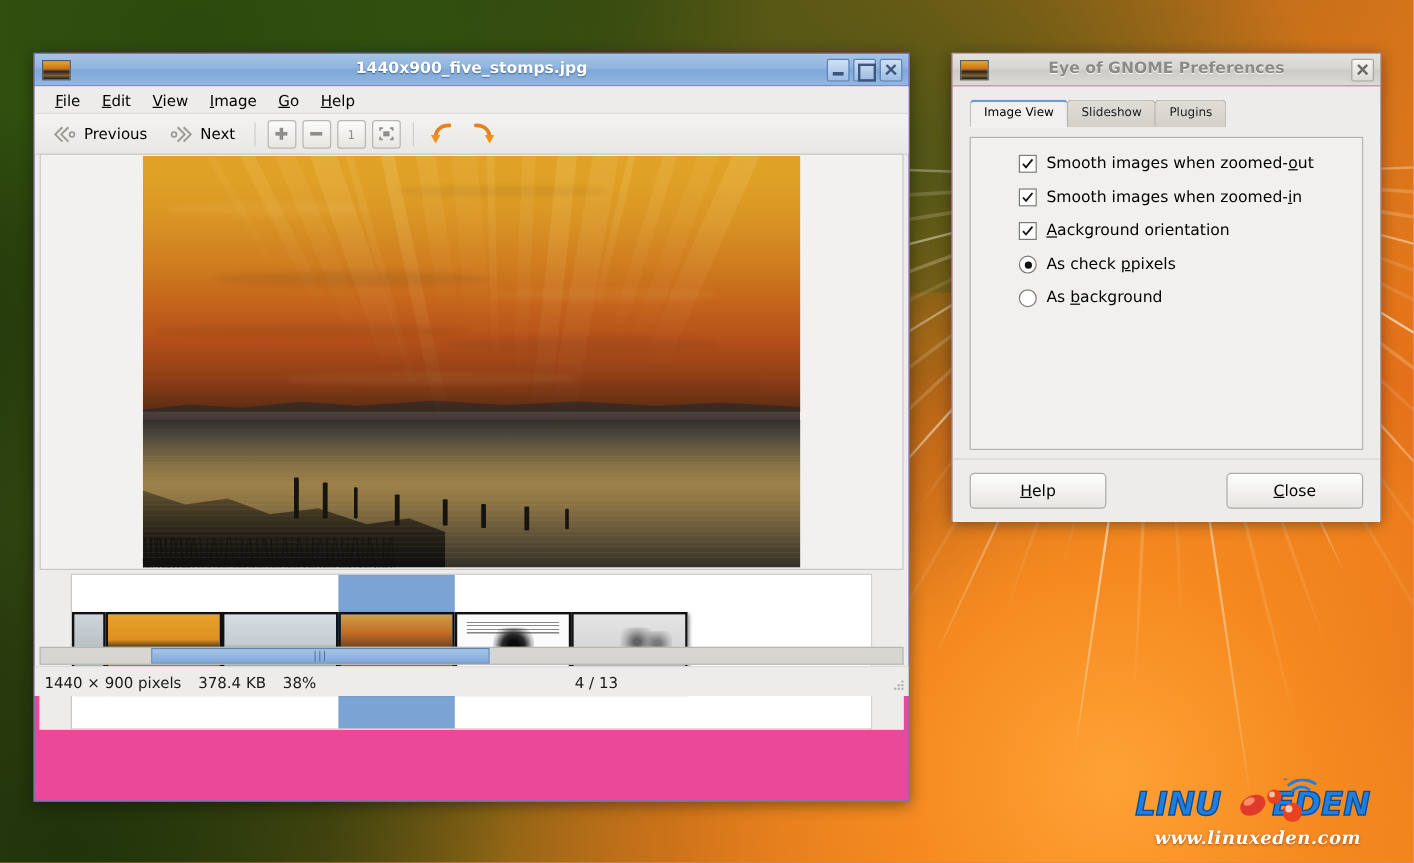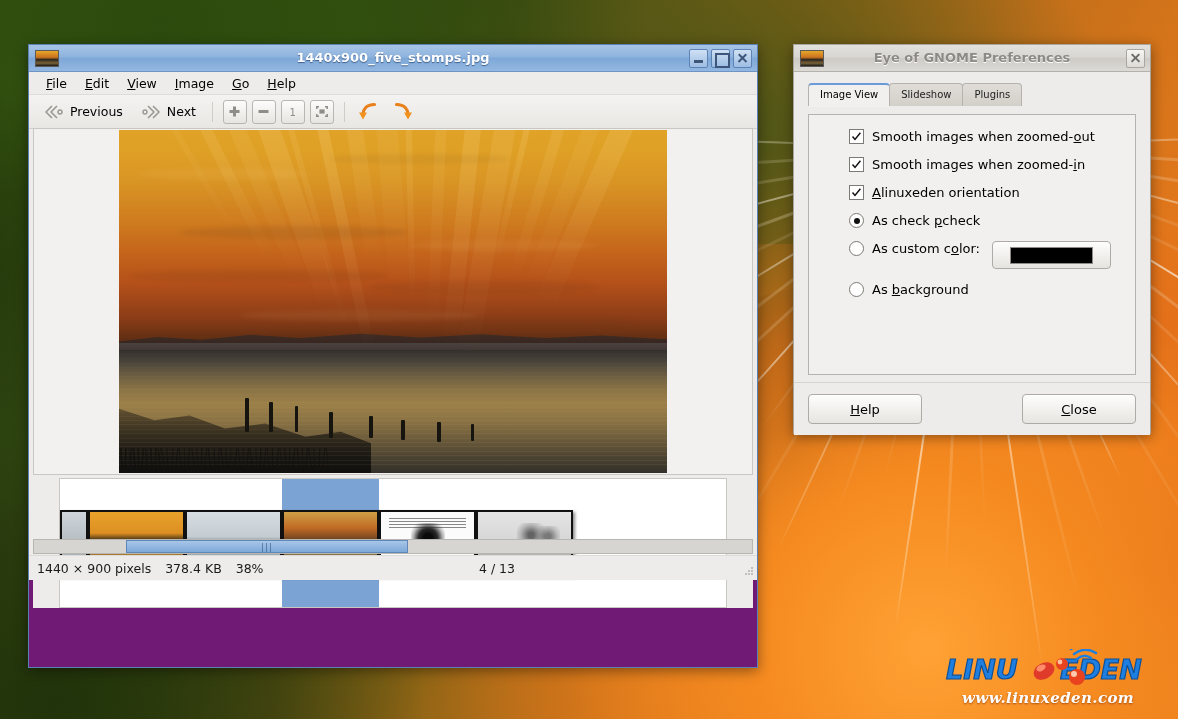--- a/index.html
+++ b/index.html
@@ -41,21 +41,21 @@
   
   #watermark{position:absolute;right:16px;bottom:10px;width:222px;height:62px;
              user-select:none;}
   .wm-logo{position:absolute;left:0;top:2px;width:222px;height:40px;}
   .wm-text{position:absolute;left:22px;bottom:2px;font-family:"DejaVu Serif","Liberation Serif",serif;
            font-style:italic;font-weight:bold;font-size:15px;color:#ffffff;letter-spacing:0.4px;
            text-shadow:0 1px 2px rgba(120,40,0,0.65);}
 
   
   .win{position:absolute;border:1px solid #5a82b5;box-sizing:border-box;
-       box-shadow:0 3px 12px rgba(0,0,0,0.42);background:#701a75;}
+       box-shadow:0 3px 12px rgba(0,0,0,0.42);background:#ec4899;}
   .titlebar{height:26px;position:relative;
      background:linear-gradient(to bottom,#a7c4e6 0%,#8fb4de 44%,#7ea8d8 52%,#93b8e1 100%);
      border-bottom:1px solid #6d94c4;}
   .titlebar.inactive{
      background:linear-gradient(to bottom,#e3e1dd 0%,#d8d6d1 45%,#cecbc6 53%,#dcdad6 100%);
      border-bottom:1px solid #b4b1ab;}
   .title-text{position:absolute;left:0;right:0;top:0;height:26px;line-height:26px;
      text-align:center;font-size:13px;font-weight:bold;color:#ffffff;
      text-shadow:0 1px 1px rgba(40,70,110,0.75);}
   .titlebar.inactive .title-text{color:#8d8a85;text-shadow:0 1px 0 #fdfdfc;}
@@ -633,38 +633,31 @@
           </span>
         <span><span>Smooth images when zoomed-</span><u>i</u><span>n</span></span>
       </div>
 
       <div class="opt-row">
         <span class="chk">
           <svg width="11" height="11" viewBox="0 0 11 11">
               <path d="M1.5,5.6 L4,8.4 L9.4,1.8" fill="none" stroke="#111" stroke-width="1.5"></path>
             </svg>
           </span>
-        <span><span></span><u>A</u><span>linuxeden orientation</span></span>
+        <span><span></span><u>A</u><span>ackground orientation</span></span>
       </div>
 
 
       <div class="opt-row">
         <span class="rad">
             <span class="dot"></span>
           </span>
-        <span><span>As check </span><u>p</u><span>check</span></span>
-      </div>
-
-      <div class="opt-row">
-        <span class="rad"></span>
-        <span><span>As custom c</span><u>o</u><span>lor:</span></span>
-        <span class="swatch-btn">
-          <span class="swatch" id="swatch" style="background: rgb(0, 0, 0);"></span>
-        </span>
-      </div>
+        <span><span>As check </span><u>p</u><span>pixels</span></span>
+      </div>
+
 
       <div class="opt-row" style="margin-bottom:0;">
         <span class="rad"></span>
         <span><span>As </span><u>b</u><span>ackground</span></span>
       </div>
     </div>
 
     <div class="dlg-sep"></div>
 
     <div class="dlg-btns">

